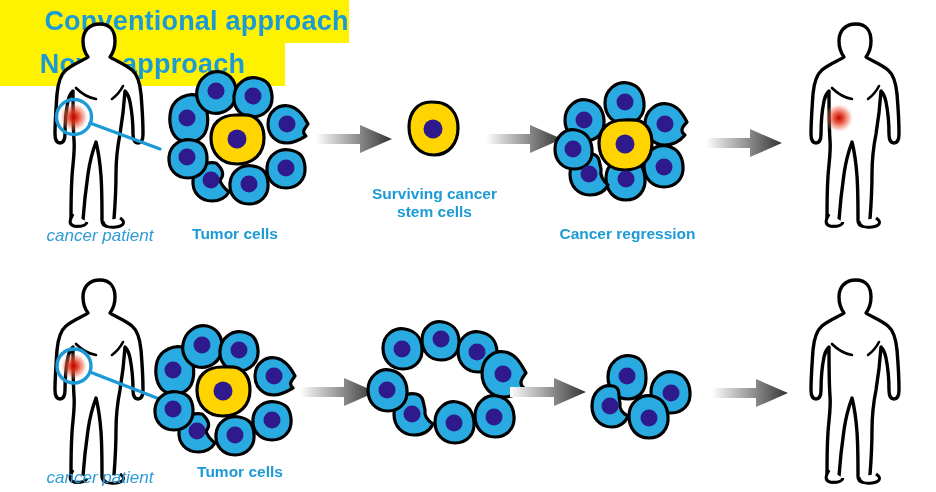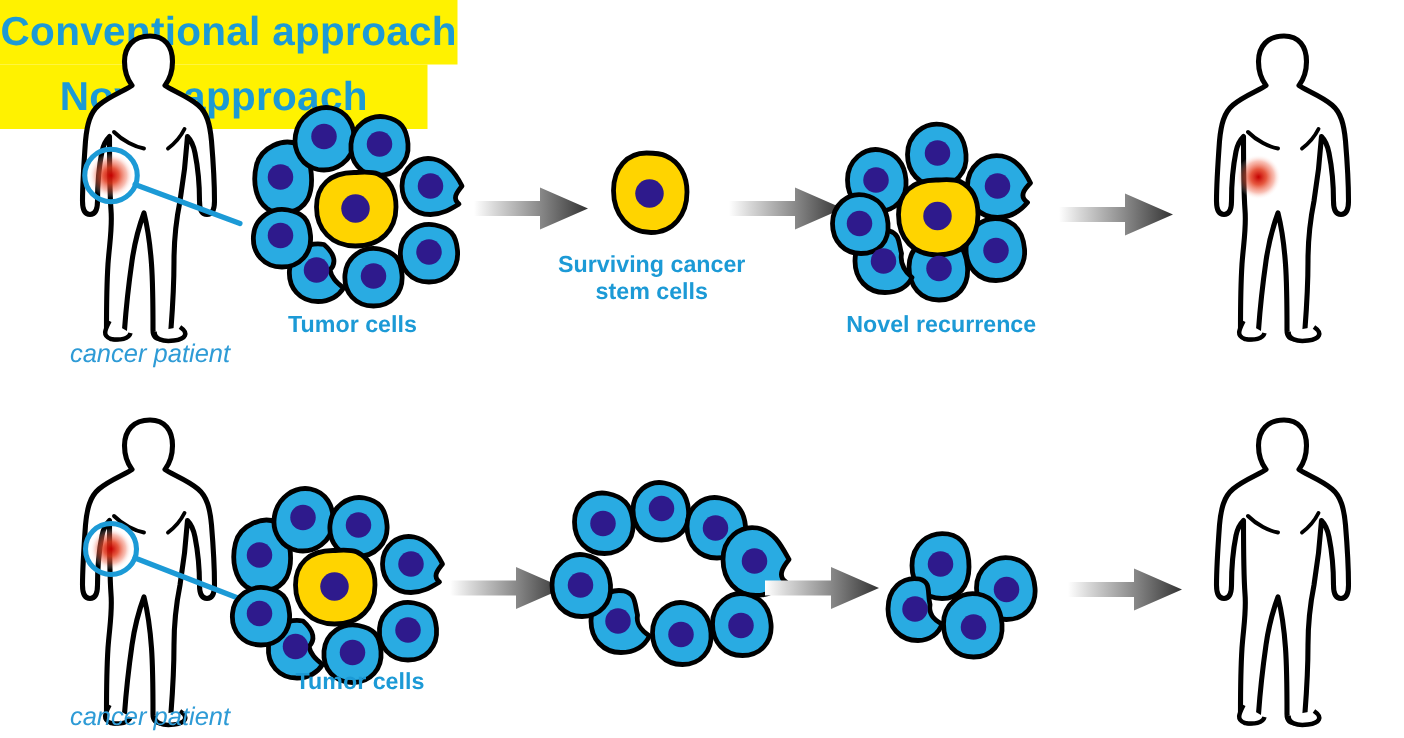--- a/index.html
+++ b/index.html
@@ -27,35 +27,37 @@
     font-weight: bold;
     display: flex;
     align-items: center;
     justify-content: center;
     letter-spacing: 0.2px;
   }
   .banner-conventional {
     left: 277px; top: 18px;
     width: 305px; height: 43px;
     font-size: 27px;
+    padding-left: 44px;
   }
   .banner-novel {
     left: 296px; top: 253px;
     width: 285px; height: 43px;
     font-size: 27px;
   }
 
   
   .caption {
     color: #1C9AD6;
     font-weight: bold;
     font-size: 15.5px;
     text-align: center;
     line-height: 1.15;
     white-space: pre-line;
+    margin-top: 17px;
   }
   .caption-light {
     color: #2E9BD6;
     font-weight: normal;
     font-size: 17px;
     text-align: center;
     line-height: 1.15;
     font-style: italic;
   }
 
@@ -190,21 +192,21 @@
         <circle cx="79" cy="30" r="8.5"></circle>
         <circle cx="119" cy="52" r="8.5"></circle>
         <circle cx="118" cy="95" r="8.5"></circle>
         <circle cx="80" cy="107" r="8.5"></circle>
         <circle cx="43" cy="102" r="8.5"></circle>
         <circle cx="27" cy="77" r="8.5"></circle>
         <circle cx="79" cy="72" r="9.5"></circle>
       </g>
     </svg>
   </div>
-  <div class="abs caption" style="left:540px; top:208px; width:175px;">Novel recurrence</div>
+  <div class="abs caption" style="left:540px; top:208px; width:175px;">Cancer regression</div>
 
   <div class="abs" style="left:706px; top:126px;">
     <svg width="76" height="34" viewBox="0 0 76 34">
       <path d="M0 12 L44 12 L44 3 L76 17 L44 31 L44 22 L0 22 Z" fill="url(#arrowGrad)"></path>
     </svg>
   </div>
 
   <div class="abs" style="left:796px; top:16px;">
     <svg width="120" height="215" viewBox="0 0 120 215">
       <g>

